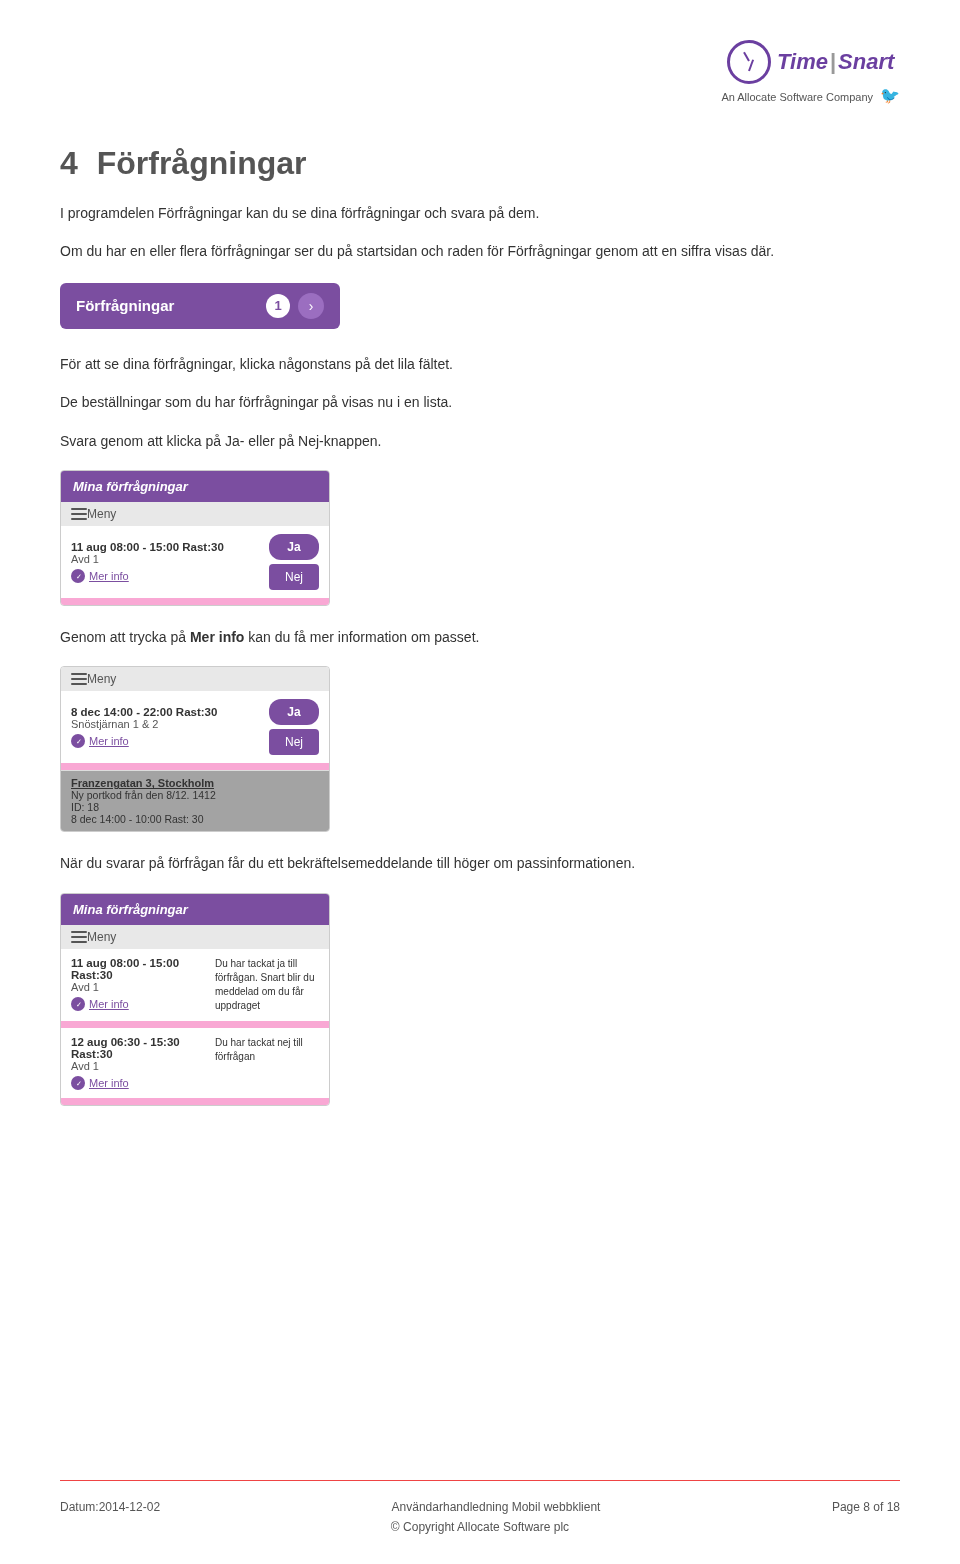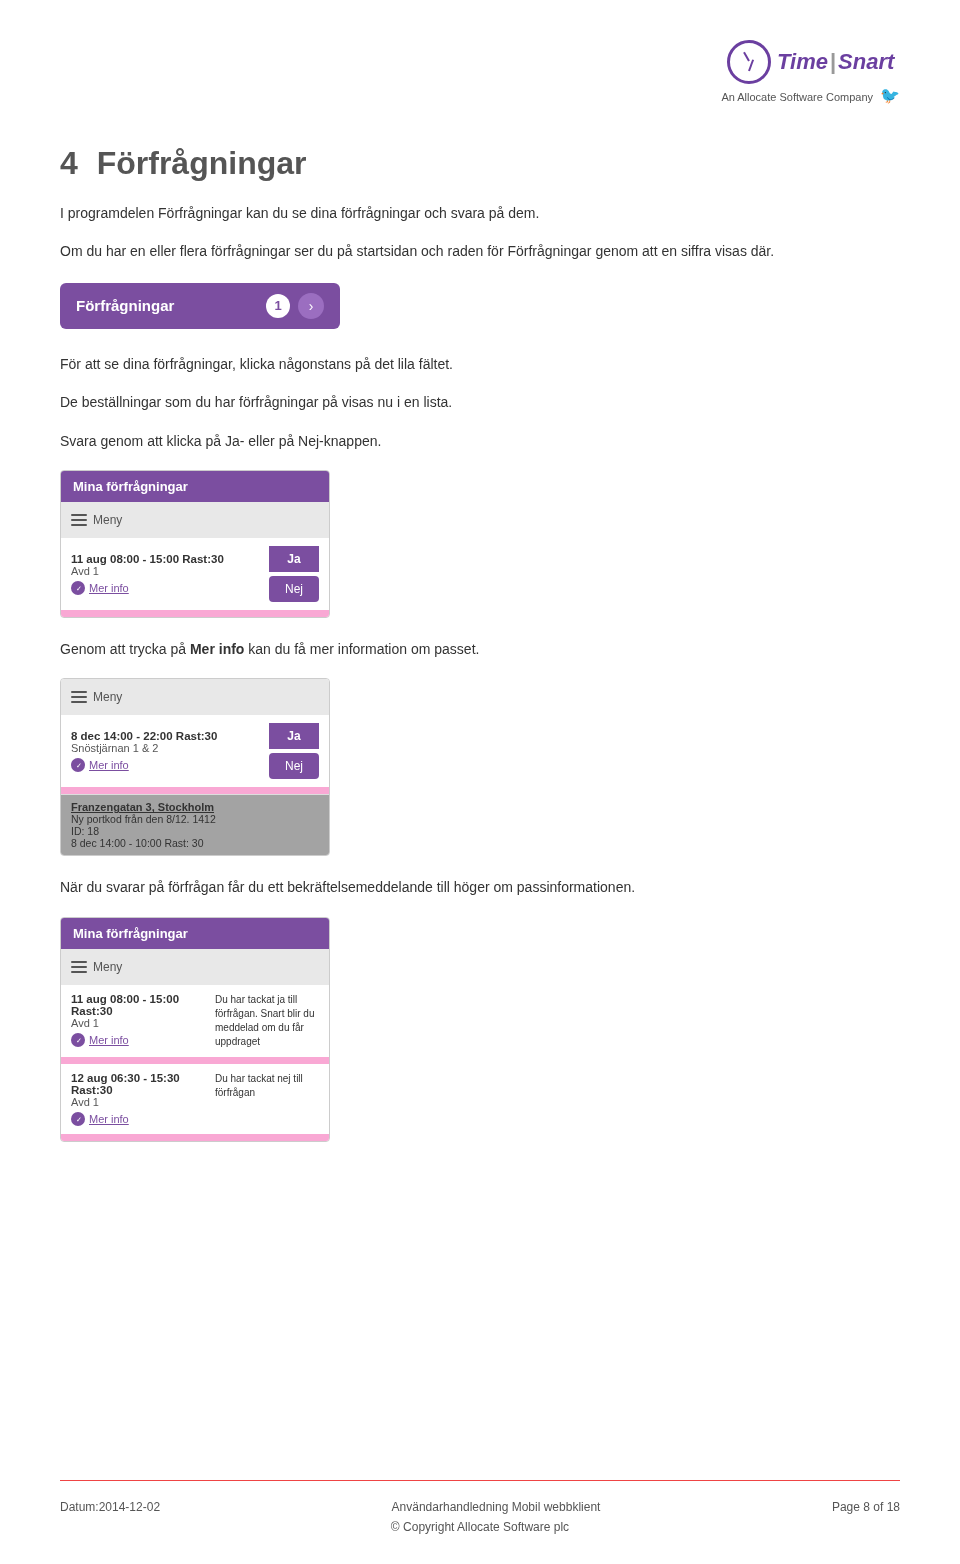--- a/index.html
+++ b/index.html
@@ -145,27 +145,27 @@
       overflow: hidden;
       margin: 18px 0 20px 0;
       font-size: 12px;
     }
     .mock-header {
       background: #7b4ea0;
       color: #fff;
       padding: 8px 12px;
       font-size: 13px;
       font-weight: bold;
+      font-style: italic;
     }
     .mock-menu-bar {
       background: #e8e8e8;
-      padding: 11px 10px;
-      display: flex;
-      align-items: center;
-      gap: 6px;
+      padding: 5px 10px;
+      display: flex;
+      align-items: center;
     }
     .mock-menu-icon {
       width: 16px;
       height: 12px;
       display: flex;
       flex-direction: column;
       justify-content: space-between;
     }
     .mock-menu-icon span {
       display: block;
@@ -215,21 +215,21 @@
       height: 8px;
     }
     .mock-mer-text {
       font-size: 11px;
       color: #7b4ea0;
       text-decoration: underline;
     }
     .btn-ja {
       background: #7b4ea0;
       color: #fff;
-      border-radius: 0;
+      border-radius: 12px;
       padding: 6px 13px;
       font-size: 12px;
       font-weight: bold;
       text-align: center;
       min-width: 50px;
     }
     .btn-nej {
       background: #7b4ea0;
       color: #fff;
       border-radius: 4px;

